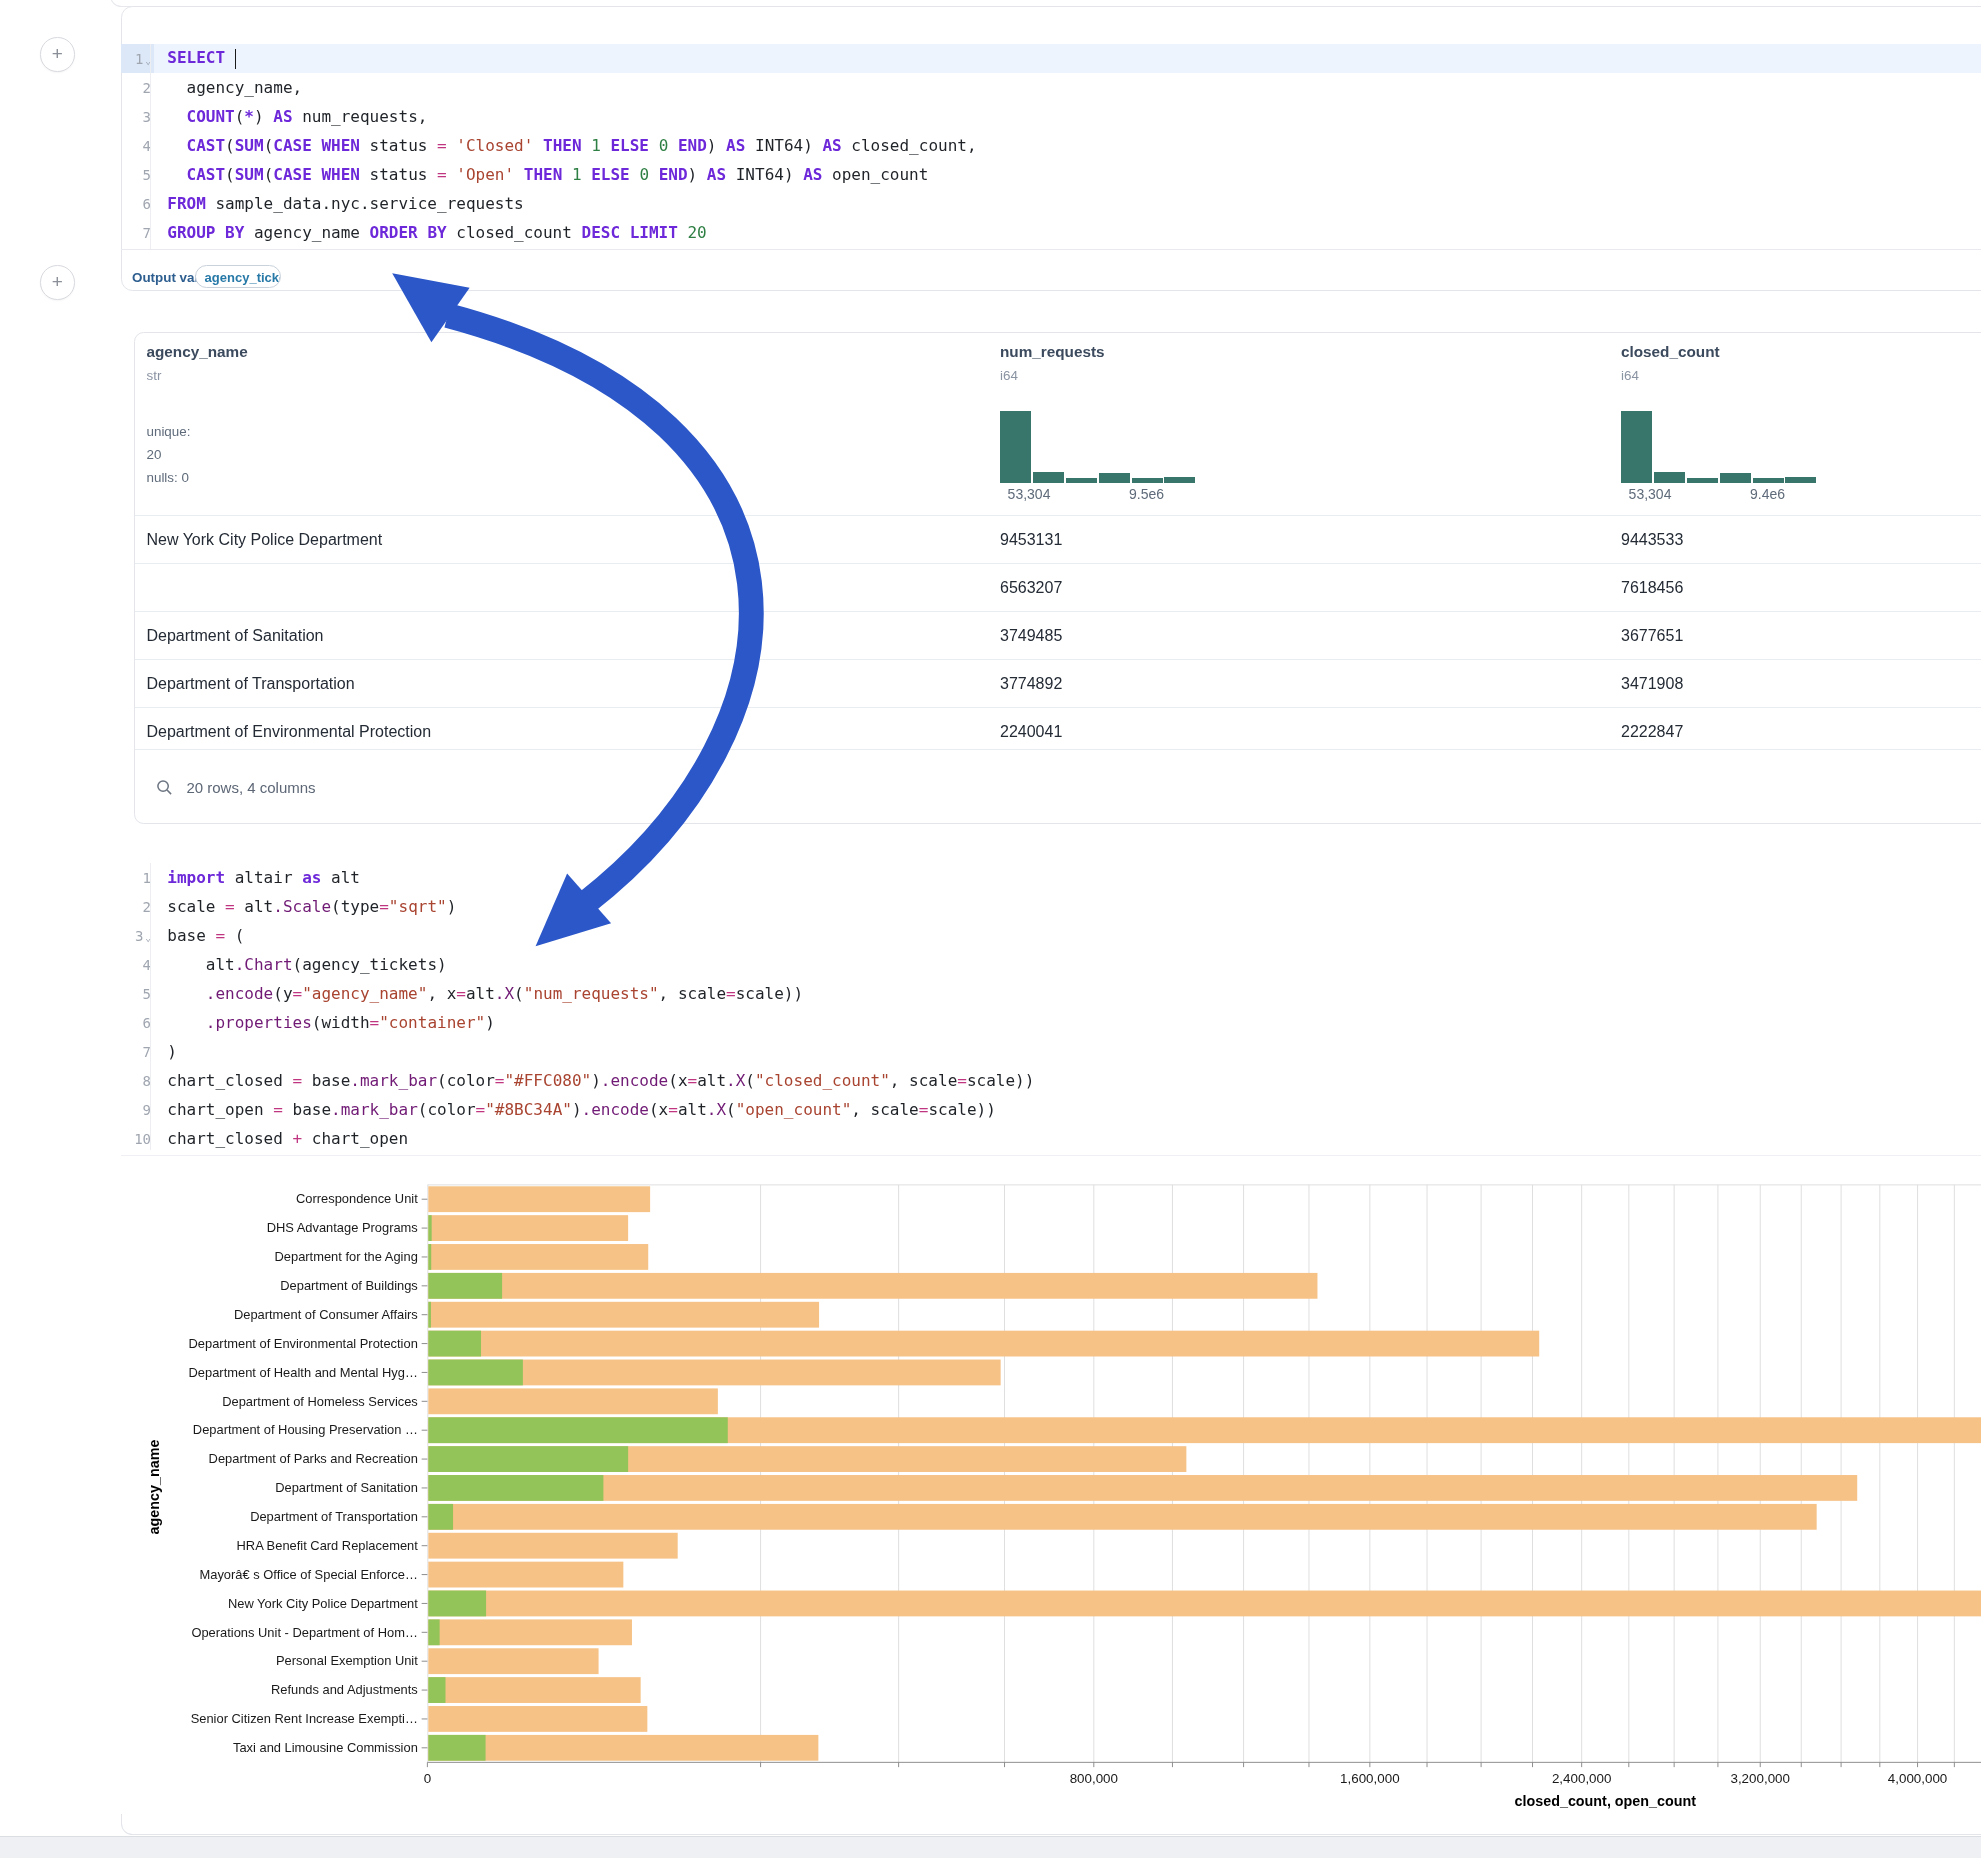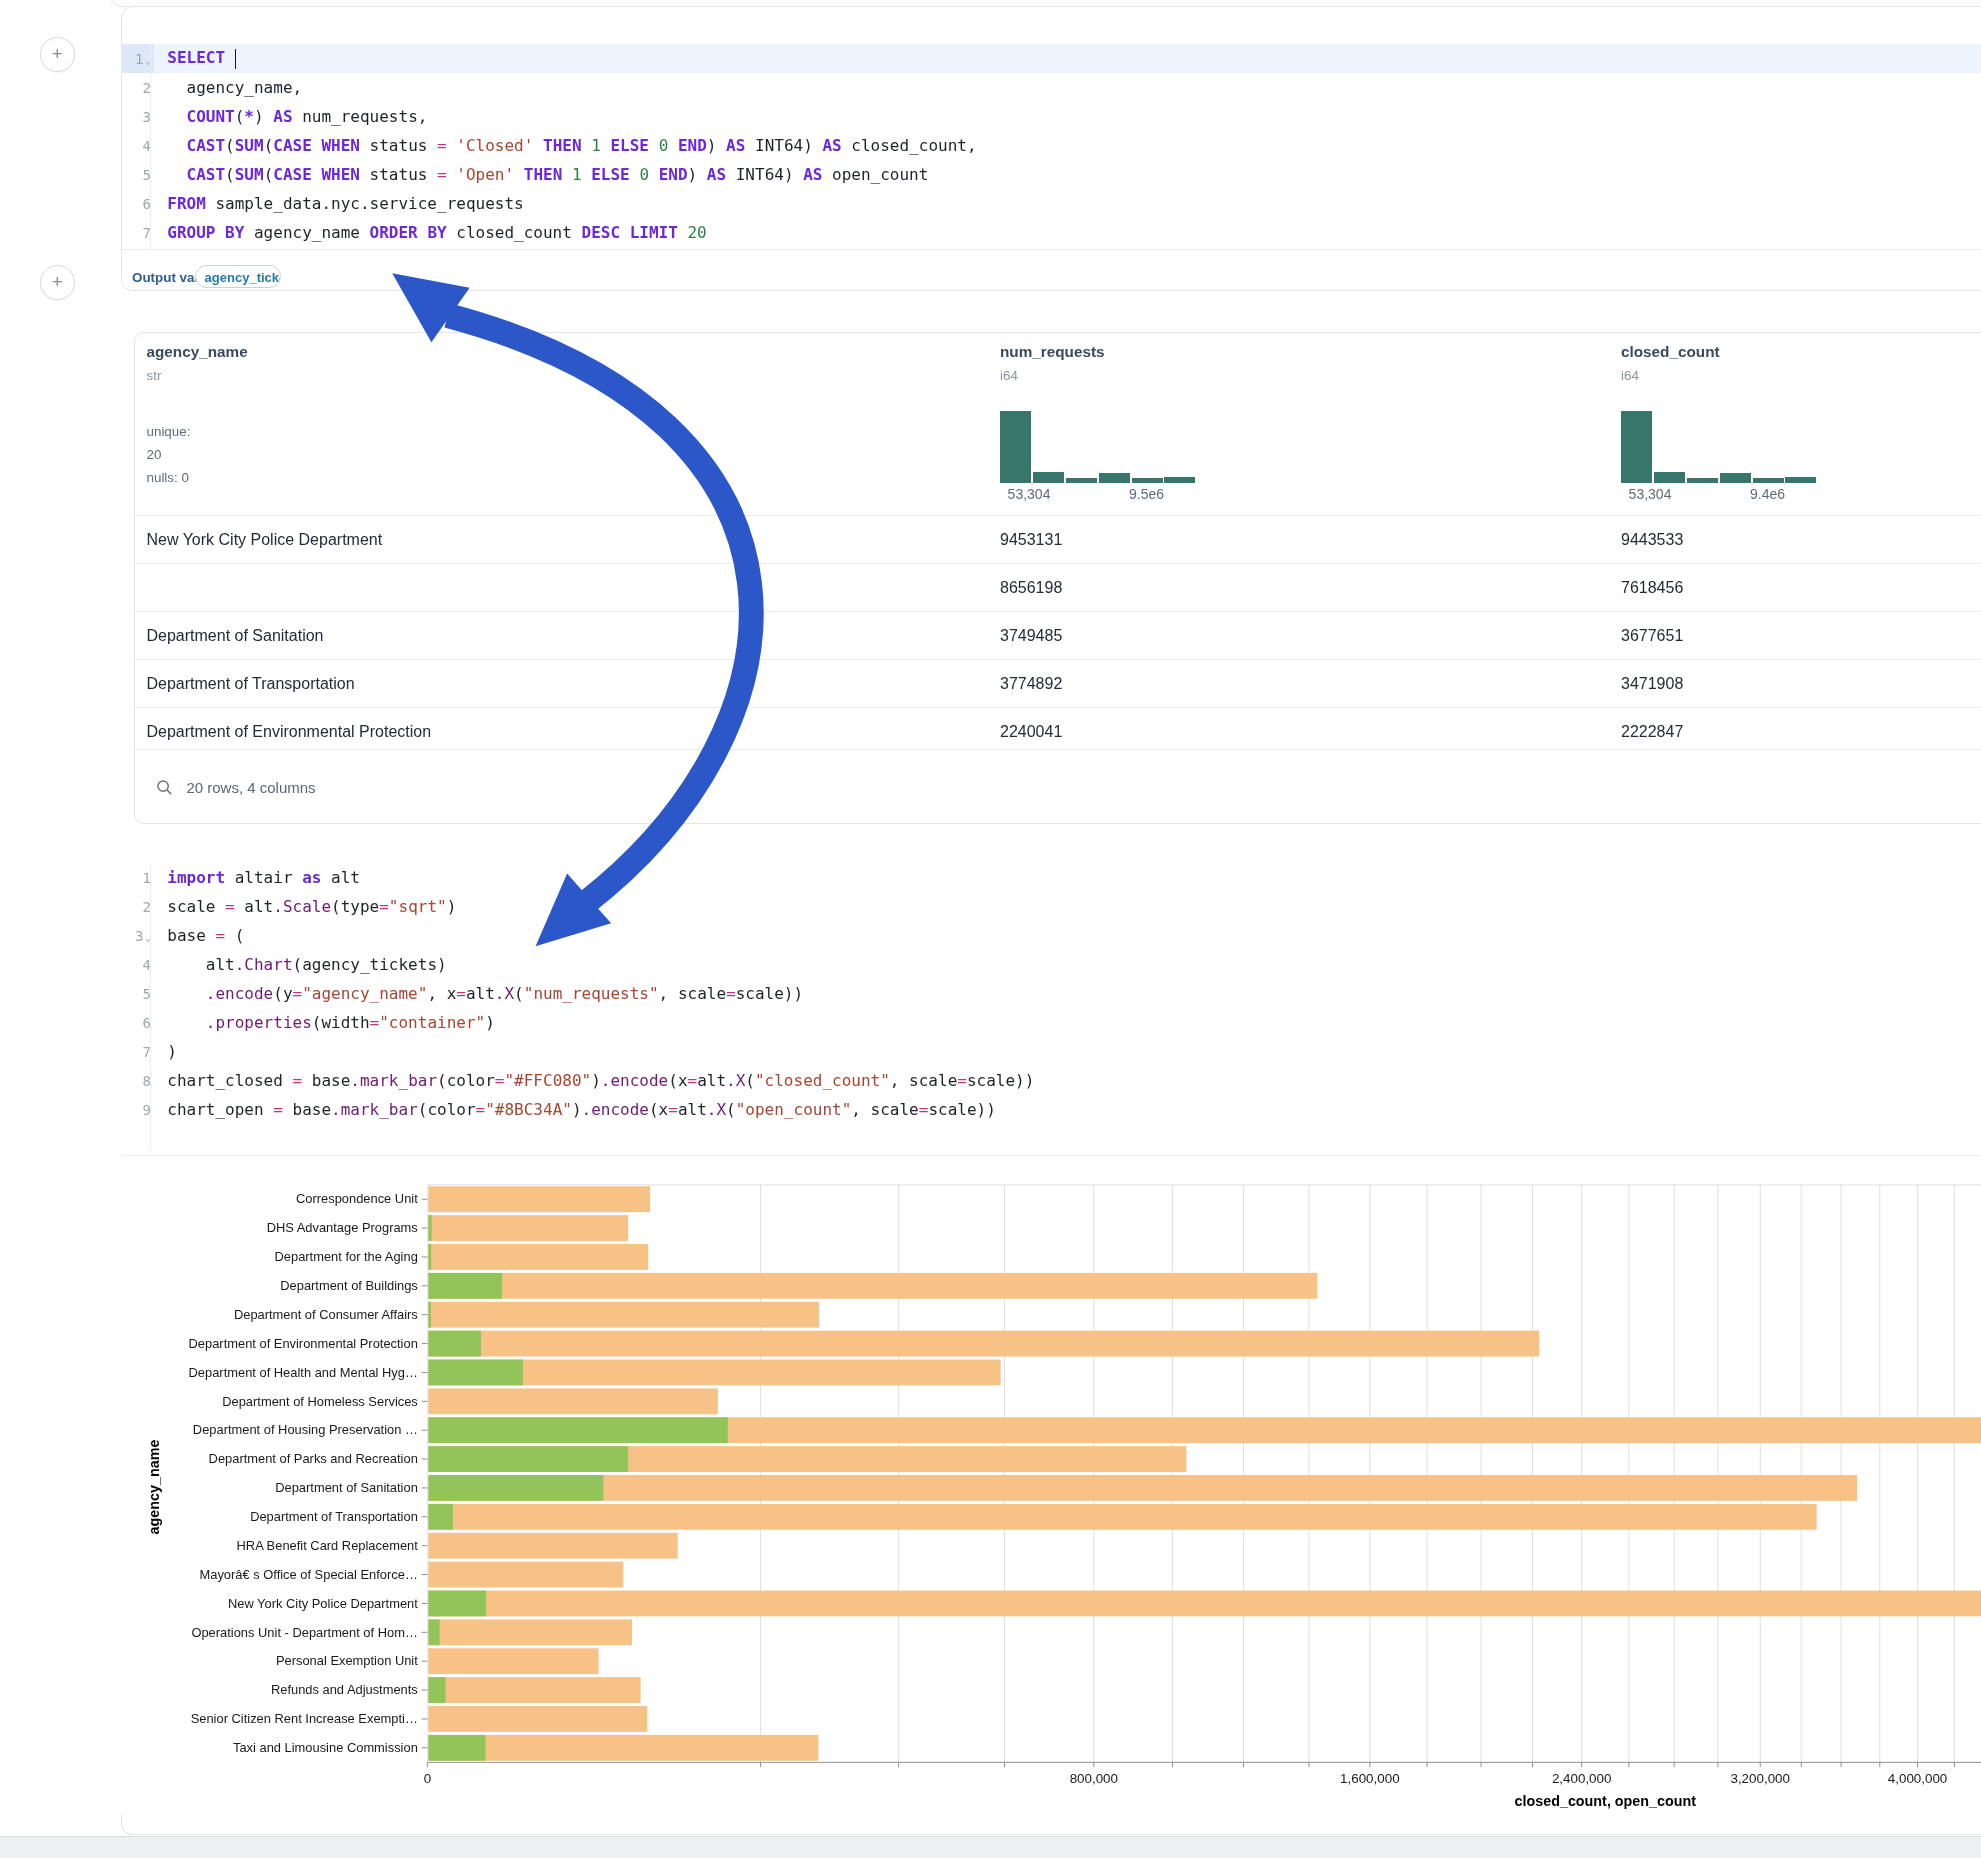--- a/index.html
+++ b/index.html
@@ -164,21 +164,21 @@
       <span class="hist-max">9.4e6</span>
     </div>
   </div>
   <div id="rows">
       <div class="trow">
         <span class="c0">New York City Police Department</span>
         <span class="c1">9453131</span>
         <span class="c2">9443533</span>
       </div>
       <div class="trow">
-        <span class="c1">8656198</span>
+        <span class="c1">6563207</span>
         <span class="c2">7618456</span>
       </div>
       <div class="trow">
         <span class="c0">Department of Sanitation</span>
         <span class="c1">3749485</span>
         <span class="c2">3677651</span>
       </div>
       <div class="trow">
         <span class="c0">Department of Transportation</span>
         <span class="c1">3774892</span>
@@ -228,20 +228,24 @@
       <span class="ln">7</span>
       <span class="code-text"><span class="tk-t">)</span></span>
     </div>
     <div class="code-line">
       <span class="ln">8</span>
       <span class="code-text"><span class="tk-t">chart_closed </span><span class="tk-o">=</span><span class="tk-t"> base</span><span class="tk-f">.mark_bar</span><span class="tk-t">(color</span><span class="tk-o">=</span><span class="tk-s">"#FFC080"</span><span class="tk-t">)</span><span class="tk-f">.encode</span><span class="tk-t">(x</span><span class="tk-o">=</span><span class="tk-t">alt</span><span class="tk-f">.X</span><span class="tk-t">(</span><span class="tk-s">"closed_count"</span><span class="tk-t">, scale</span><span class="tk-o">=</span><span class="tk-t">scale))</span></span>
     </div>
     <div class="code-line">
       <span class="ln">9</span>
       <span class="code-text"><span class="tk-t">chart_open </span><span class="tk-o">=</span><span class="tk-t"> base</span><span class="tk-f">.mark_bar</span><span class="tk-t">(color</span><span class="tk-o">=</span><span class="tk-s">"#8BC34A"</span><span class="tk-t">)</span><span class="tk-f">.encode</span><span class="tk-t">(x</span><span class="tk-o">=</span><span class="tk-t">alt</span><span class="tk-f">.X</span><span class="tk-t">(</span><span class="tk-s">"open_count"</span><span class="tk-t">, scale</span><span class="tk-o">=</span><span class="tk-t">scale))</span></span>
+    </div>
+    <div class="code-line">
+      <span class="ln">10</span>
+      <span class="code-text"><span class="tk-t">chart_closed </span><span class="tk-o">+</span><span class="tk-t"> chart_open</span></span>
     </div>
   </div>
 <div class="gutter-sep" style="top:863px;height:287px;"></div>
 <div id="py-bottom-sep"></div>
 
 <div id="chart-wrap">
   <svg id="chart-svg" width="1982" height="677" viewBox="0 0 2073 708">
       <line x1="447" y1="4" x2="2073" y2="4" stroke="#DDDDDD" stroke-width="1"></line>
       <line x1="447.5" y1="4" x2="447.5" y2="608" stroke="#DDDDDD" stroke-width="1"></line>
       <line x1="795.5135549731172" y1="4" x2="795.5135549731172" y2="608" stroke="#DDDDDD" stroke-width="1"></line>

